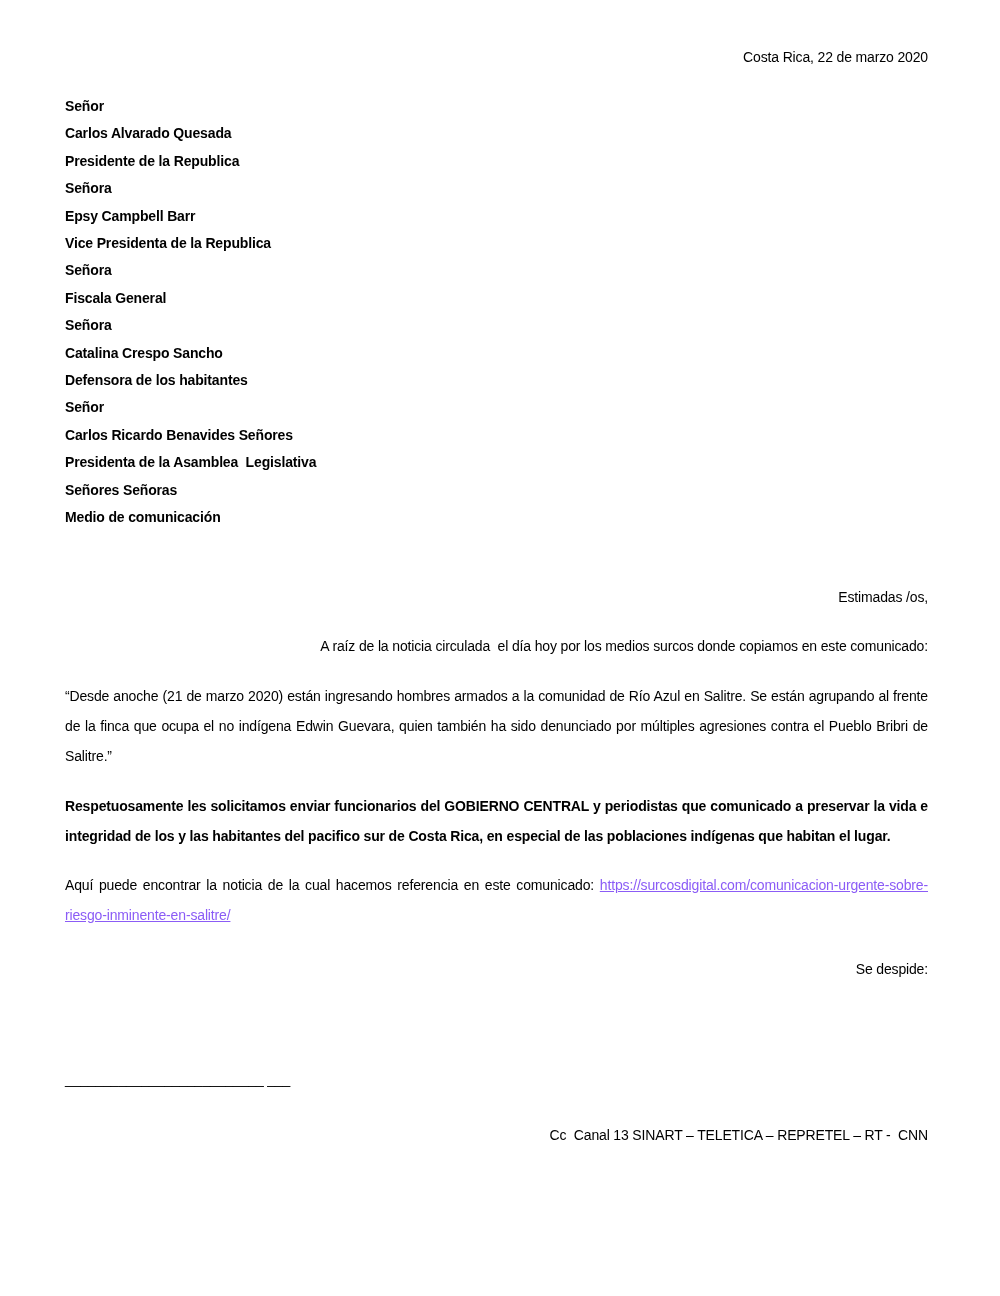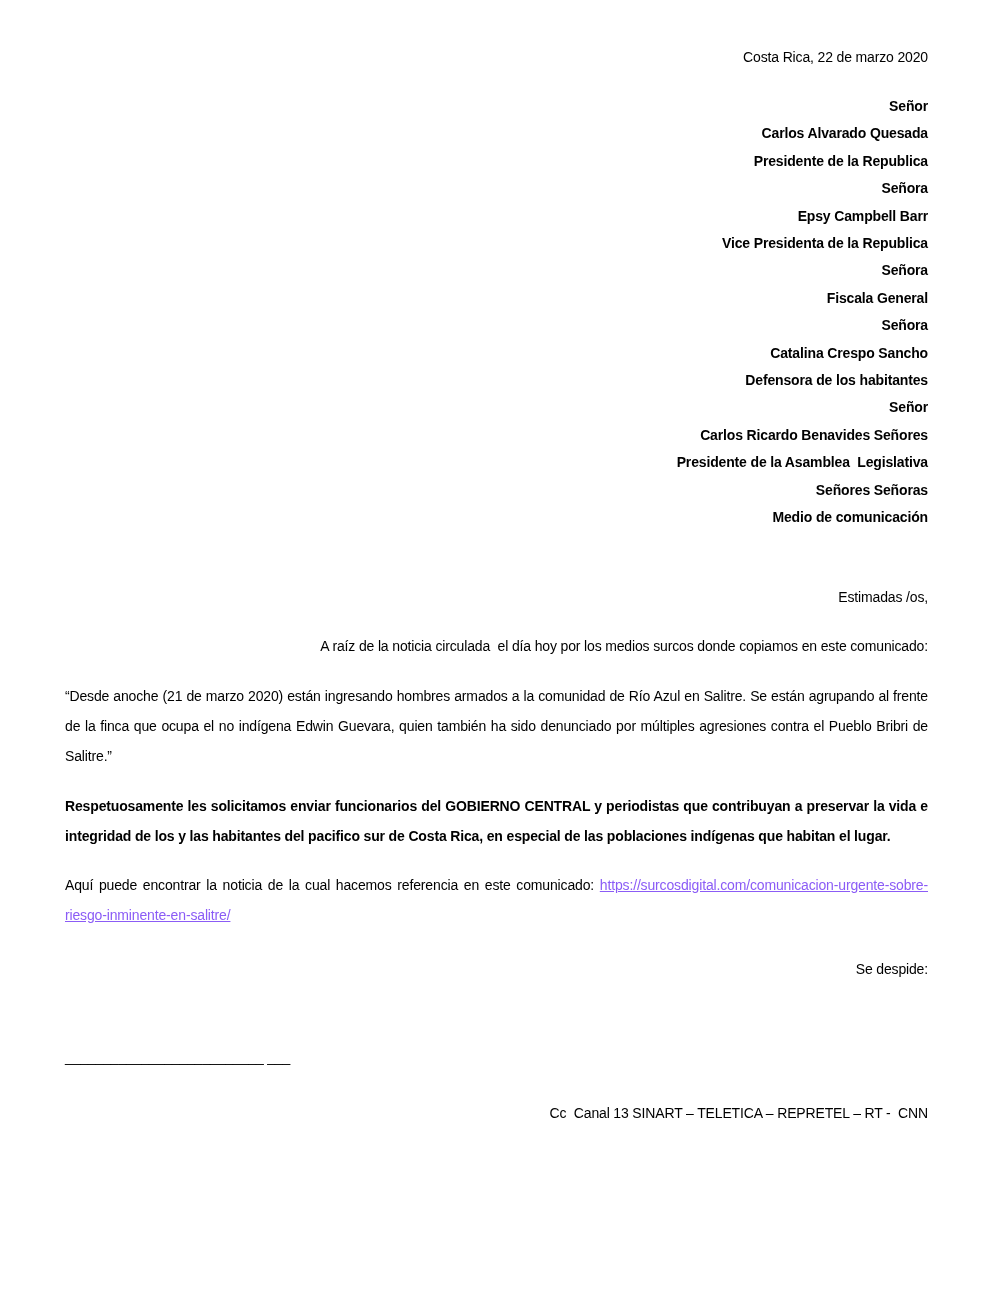--- a/index.html
+++ b/index.html
@@ -26,42 +26,41 @@
     line-height: 27px;
     margin: 0 0 22px 0;
     white-space: pre;
   }
   .recipients {
     font-weight: bold;
     line-height: 27.4px;
   }
   .recipients > div {
     white-space: pre;
-    text-align: right;
   }
   p {
     margin: 0;
     line-height: 30px;
     text-align: right;
   }
   .salutation { margin-top: 50px; }
   .pre { white-space: pre; }
   .intro { margin-top: 19px; margin-left: 12px; }
   .just { text-align: justify; }
   .quote { margin-top: 20px; }
   .request { margin-top: 20px; font-weight: bold; }
   .linkpara { margin-top: 19px; }
   a.link {
     color: #8b5cf6;
     text-decoration: underline;
     word-break: keep-all;
   }
   .closing { margin-top: 24px; }
   .sig {
-    margin-top: 58px;
+    margin-top: 80px;
     line-height: 30px;
     white-space: pre;
   }
   .cc { margin-top: 26px; }
 </style>
 </head>
 <body>
 
 <div class="page">
 
@@ -74,32 +73,32 @@
     <div>Señora</div>
     <div>Epsy Campbell Barr</div>
     <div>Vice Presidenta de la Republica</div>
     <div>Señora</div>
     <div>Fiscala General</div>
     <div>Señora</div>
     <div>Catalina Crespo Sancho</div>
     <div>Defensora de los habitantes</div>
     <div>Señor</div>
     <div>Carlos Ricardo Benavides Señores</div>
-    <div>Presidente de la Asamblea  Legislativa</div>
+    <div>Presidenta de la Asamblea  Legislativa</div>
     <div>Señores Señoras</div>
     <div>Medio de comunicación</div>
   </div>
 
   <p class="salutation">Estimadas /os,</p>
 
   <p class="intro pre">A raíz de la noticia circulada  el día hoy por los medios surcos donde copiamos en este comunicado:</p>
 
   <p class="just quote">“Desde anoche (21 de marzo 2020) están ingresando hombres armados a la comunidad de Río Azul en Salitre. Se están agrupando al frente de la finca que ocupa el no indígena Edwin Guevara, quien también ha sido denunciado por múltiples agresiones contra el Pueblo Bribri de Salitre.”</p>
 
-  <p class="just request">Respetuosamente les solicitamos enviar funcionarios del GOBIERNO CENTRAL y periodistas que contribuyan a preservar la vida e integridad de los y las habitantes del pacifico sur de Costa Rica, en especial de las poblaciones indígenas que habitan el lugar.</p>
+  <p class="just request">Respetuosamente les solicitamos enviar funcionarios del GOBIERNO CENTRAL y periodistas que comunicado a preservar la vida e integridad de los y las habitantes del pacifico sur de Costa Rica, en especial de las poblaciones indígenas que habitan el lugar.</p>
 
   <p class="just linkpara"><span>Aquí puede encontrar la noticia de la cual hacemos referencia en este comunicado: </span><a class="link" href="#">https://surcosdigital.com/comunicacion-urgente-sobre-riesgo-inminente-en-salitre/</a></p>
 
   <p class="closing">Se despide:</p>
 
   <div class="sig">__________________________ ___</div>
 
   <p class="pre cc">Cc  Canal 13 SINART – TELETICA – REPRETEL – RT -  CNN</p>
 
 </div>

